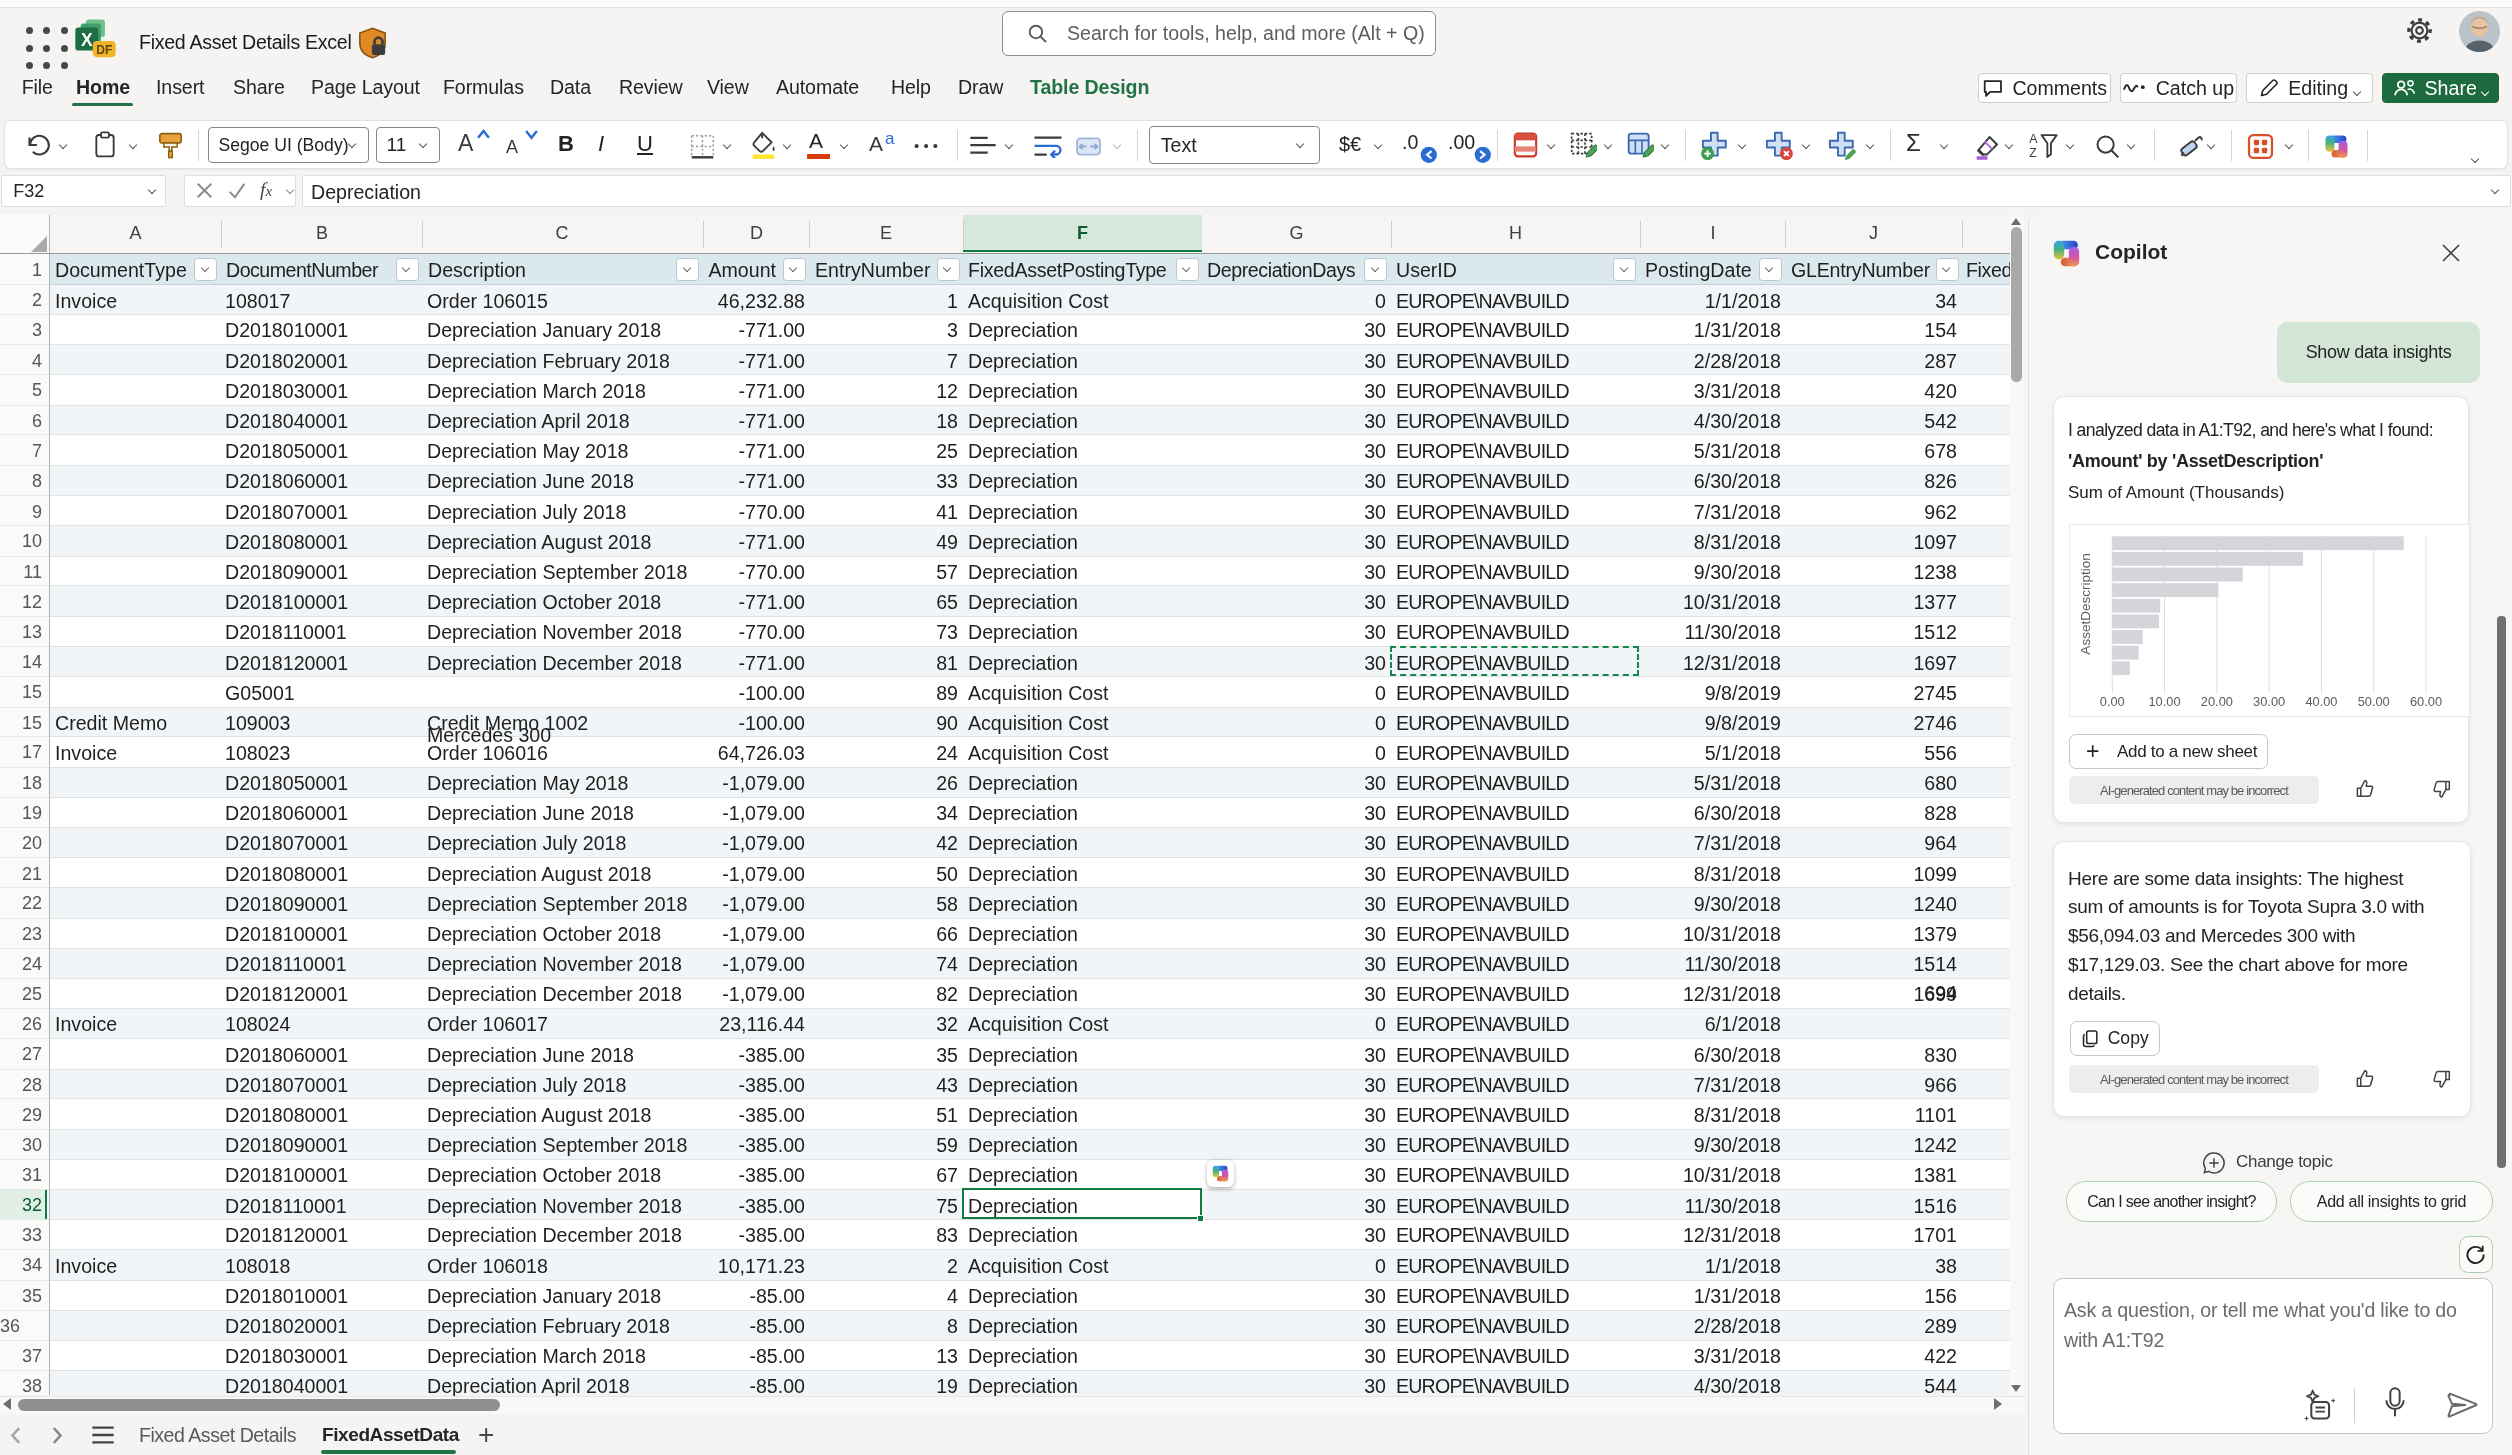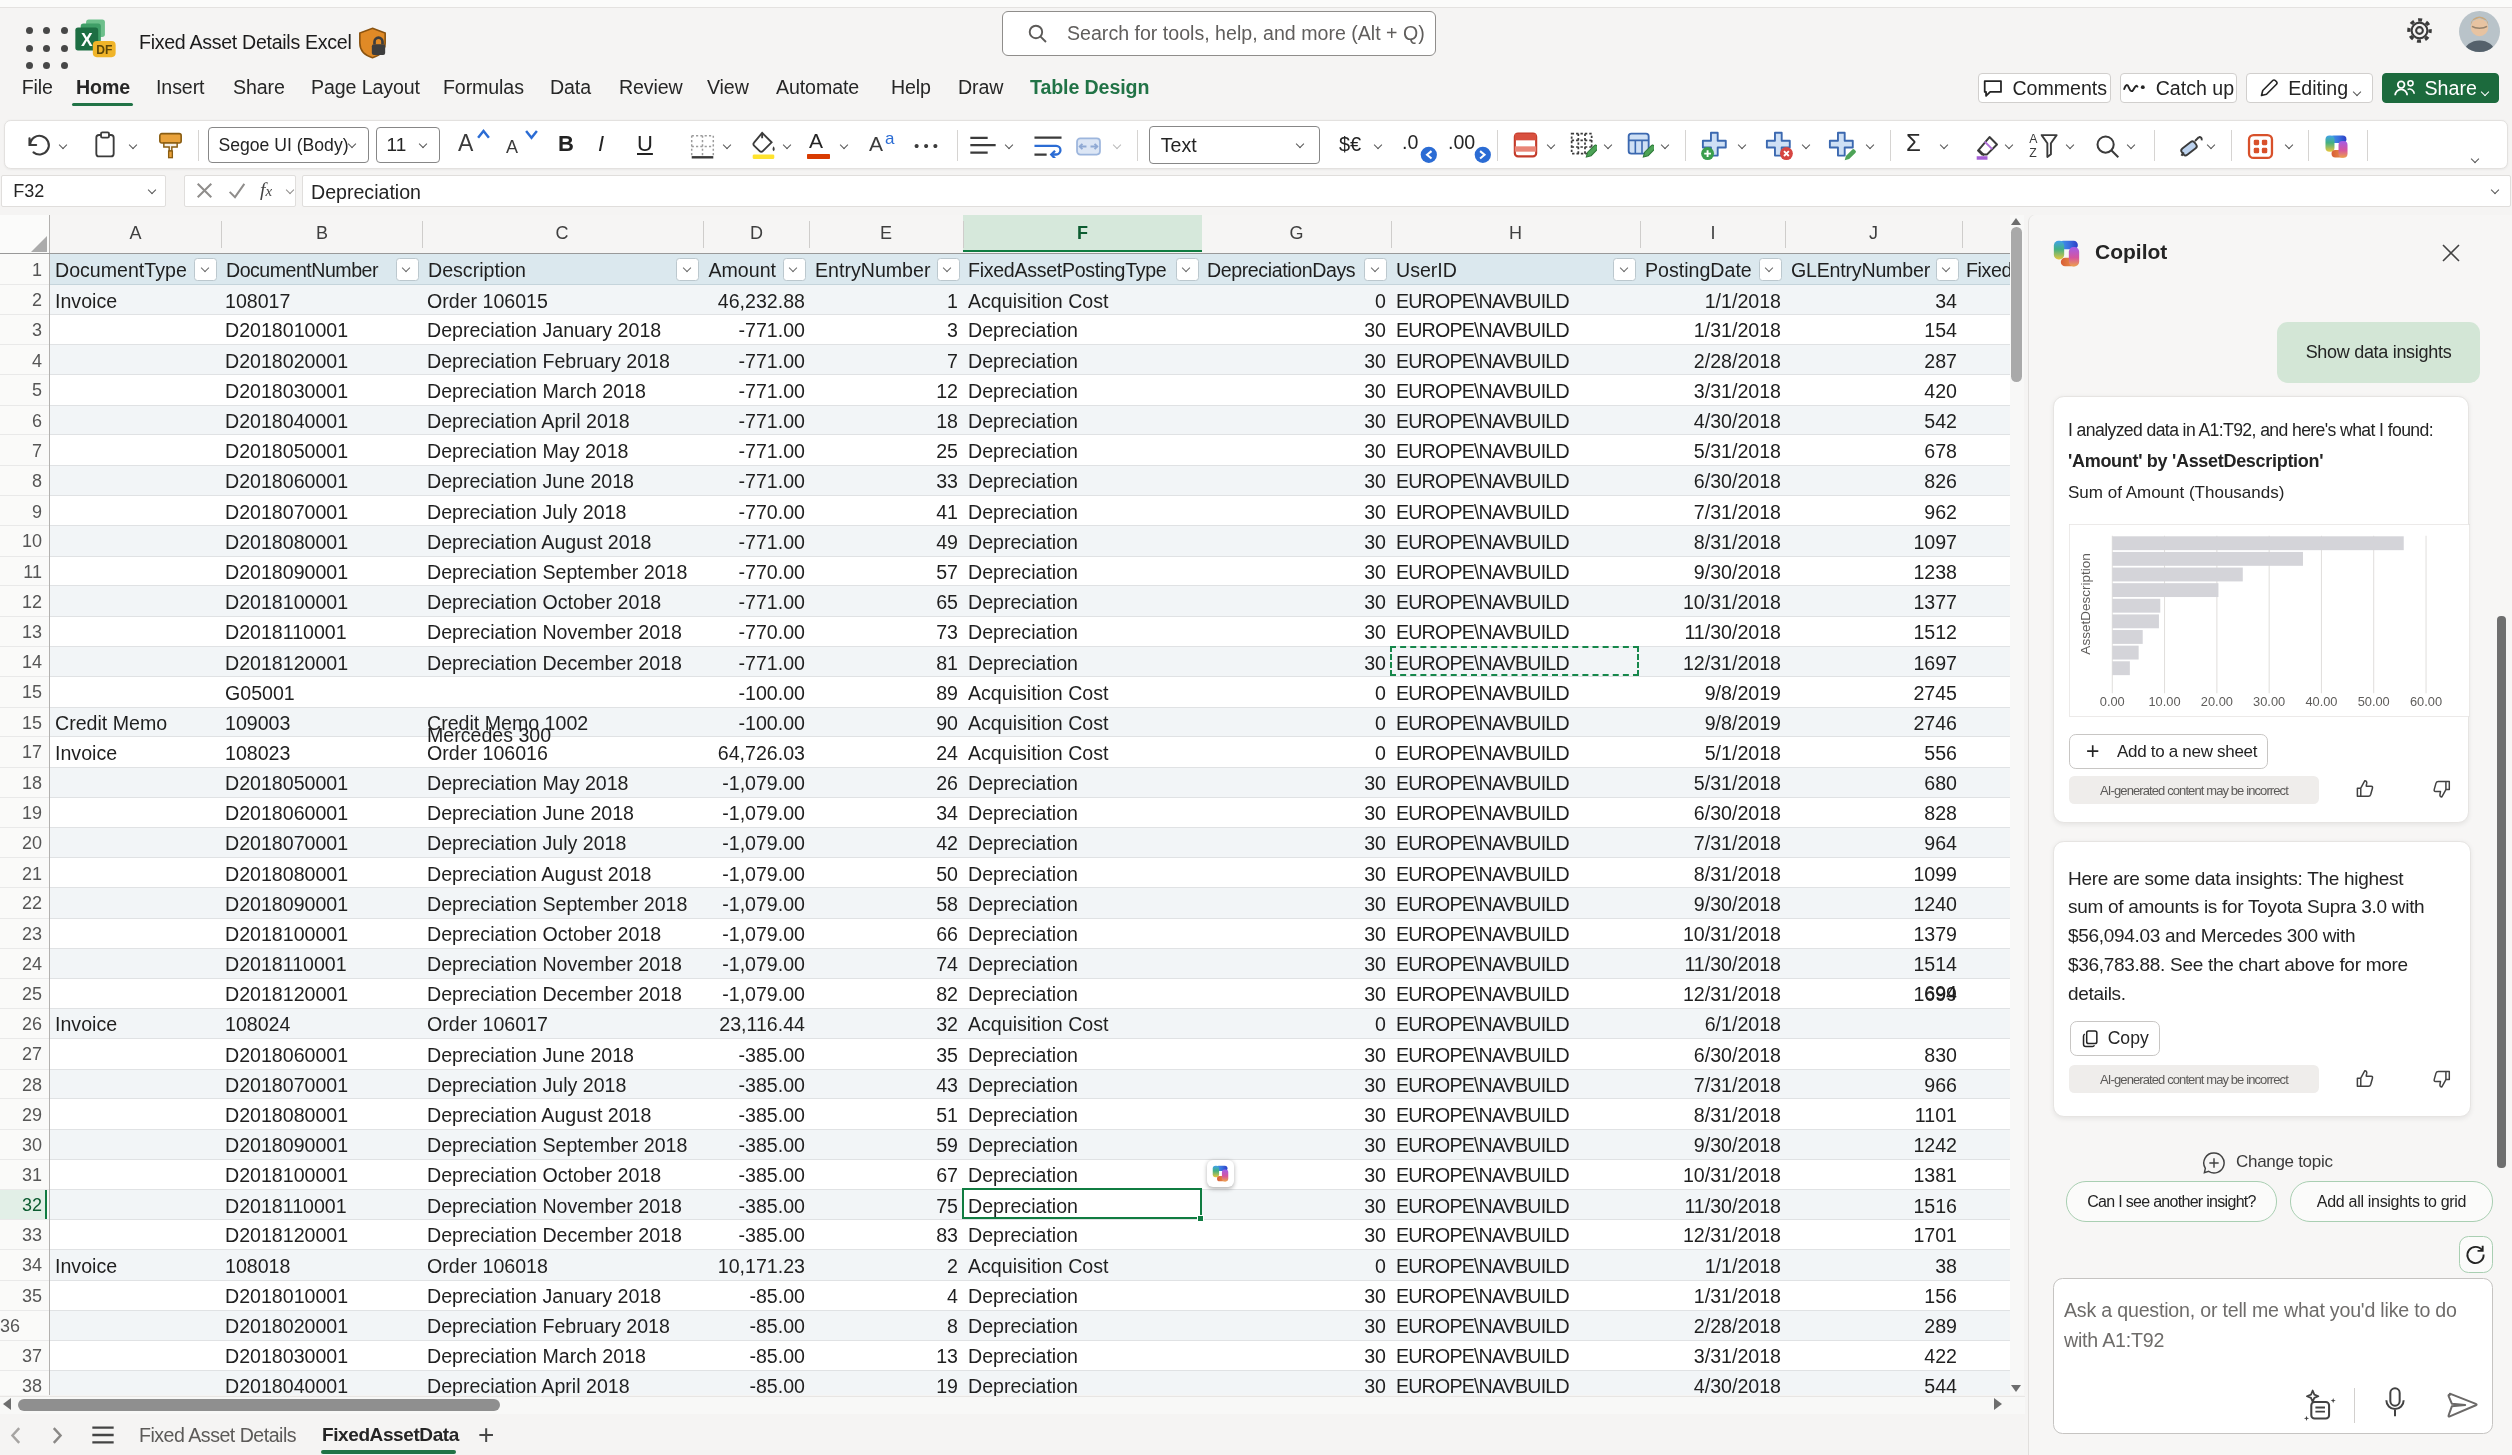--- a/index.html
+++ b/index.html
@@ -990,21 +990,21 @@
   </svg>
 <svg class="abs" style="left:2431px;top:778px" width="21.7" height="21.7" viewBox="0 0 16 16">
     <g transform="rotate(180 8 8)">
       <path d="M5 7.5 L8 2 q1.6.2 1.4 1.8 L9 6 h3.6 q1.4.1 1 1.6 l-1.3 4.6 q-.4 1.3-1.7 1.3 H5 Z M5 7.5 H2.5 V13.5 H5" fill="none" stroke="#424242" stroke-width="1.1" stroke-linejoin="round"></path>
     </g>
   </svg>
 <div class="abs" style="left:2053px;top:841px;width:418px;height:276px;background:#fff;border:0.7px solid #e6e4e2;border-radius:10.8px;box-shadow:0 1.4px 5.4px rgba(0,0,0,.07)"></div>
 <div class="abs" style="left:2068px;top:868px;font-size:19px;letter-spacing:-0.3px;color:#242424">Here are some data insights: The highest</div>
 <div class="abs" style="left:2068px;top:896px;font-size:19px;letter-spacing:-0.3px;color:#242424">sum of amounts is for Toyota Supra 3.0 with</div>
 <div class="abs" style="left:2068px;top:925px;font-size:19px;letter-spacing:-0.3px;color:#242424">$56,094.03 and Mercedes 300 with</div>
-<div class="abs" style="left:2068px;top:954px;font-size:19px;letter-spacing:-0.3px;color:#242424">$36,783.88. See the chart above for more</div>
+<div class="abs" style="left:2068px;top:954px;font-size:19px;letter-spacing:-0.3px;color:#242424">$17,129.03. See the chart above for more</div>
 <div class="abs" style="left:2068px;top:983px;font-size:19px;letter-spacing:-0.3px;color:#242424">details.</div>
 <div class="abs" style="left:2070px;top:1021px;width:90px;height:35px;background:#fff;border:1px solid #c8c6c4;border-radius:6.8px;display:flex;align-items:center;justify-content:center;gap:7.4px;font-size:17.6px;color:#242424">
     <svg width="19" height="19" viewBox="0 0 15 15">
       <rect x="4.5" y="1.5" width="8" height="10" rx="1.5" fill="none" stroke="#242424" stroke-width="1.2"></rect>
       <path d="M3 4 a1.8 1.8 0 0 0-1 1.7 V12 a1.8 1.8 0 0 0 1.8 1.8 H9 a1.8 1.8 0 0 0 1.6-1" fill="none" stroke="#242424" stroke-width="1.2"></path>
     </svg>
     <span>Copy</span>
   </div>
 <div class="abs" style="left:2069px;top:1065px;width:250px;height:28px;background:#efedeb;border-radius:5.4px;display:flex;align-items:center;justify-content:center;font-size:13px;letter-spacing:-0.9px;color:#5c5a58">AI-generated content may be incorrect</div>
 <svg class="abs" style="left:2354px;top:1068px" width="21.7" height="21.7" viewBox="0 0 16 16">

